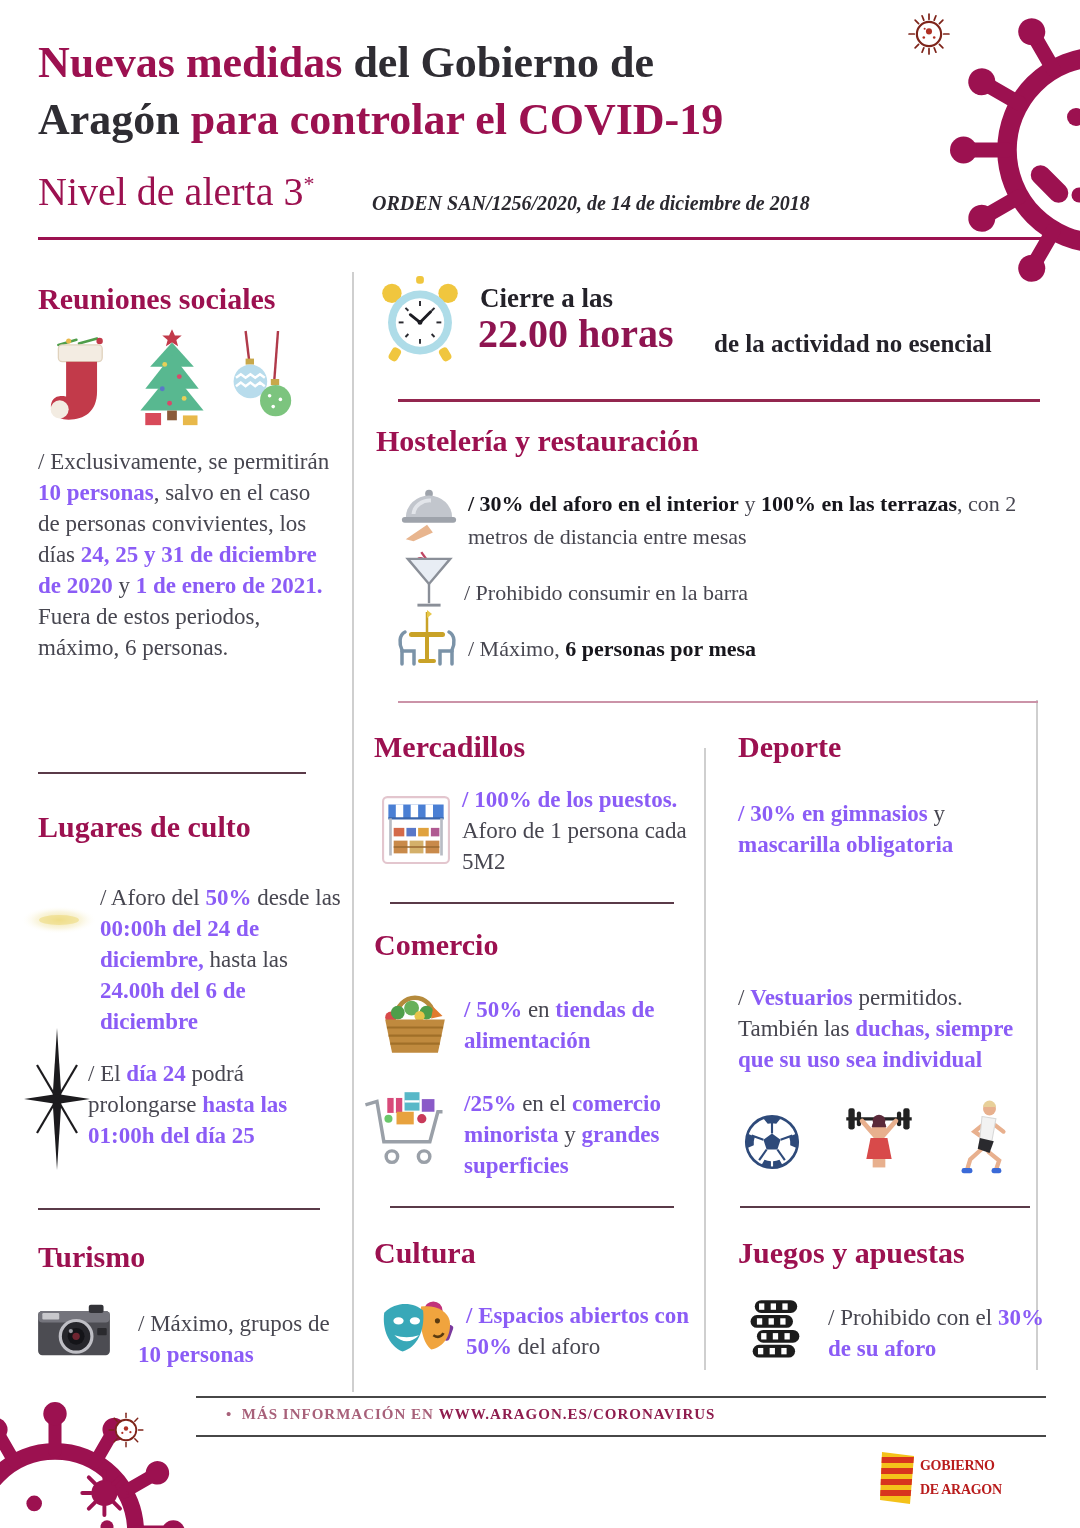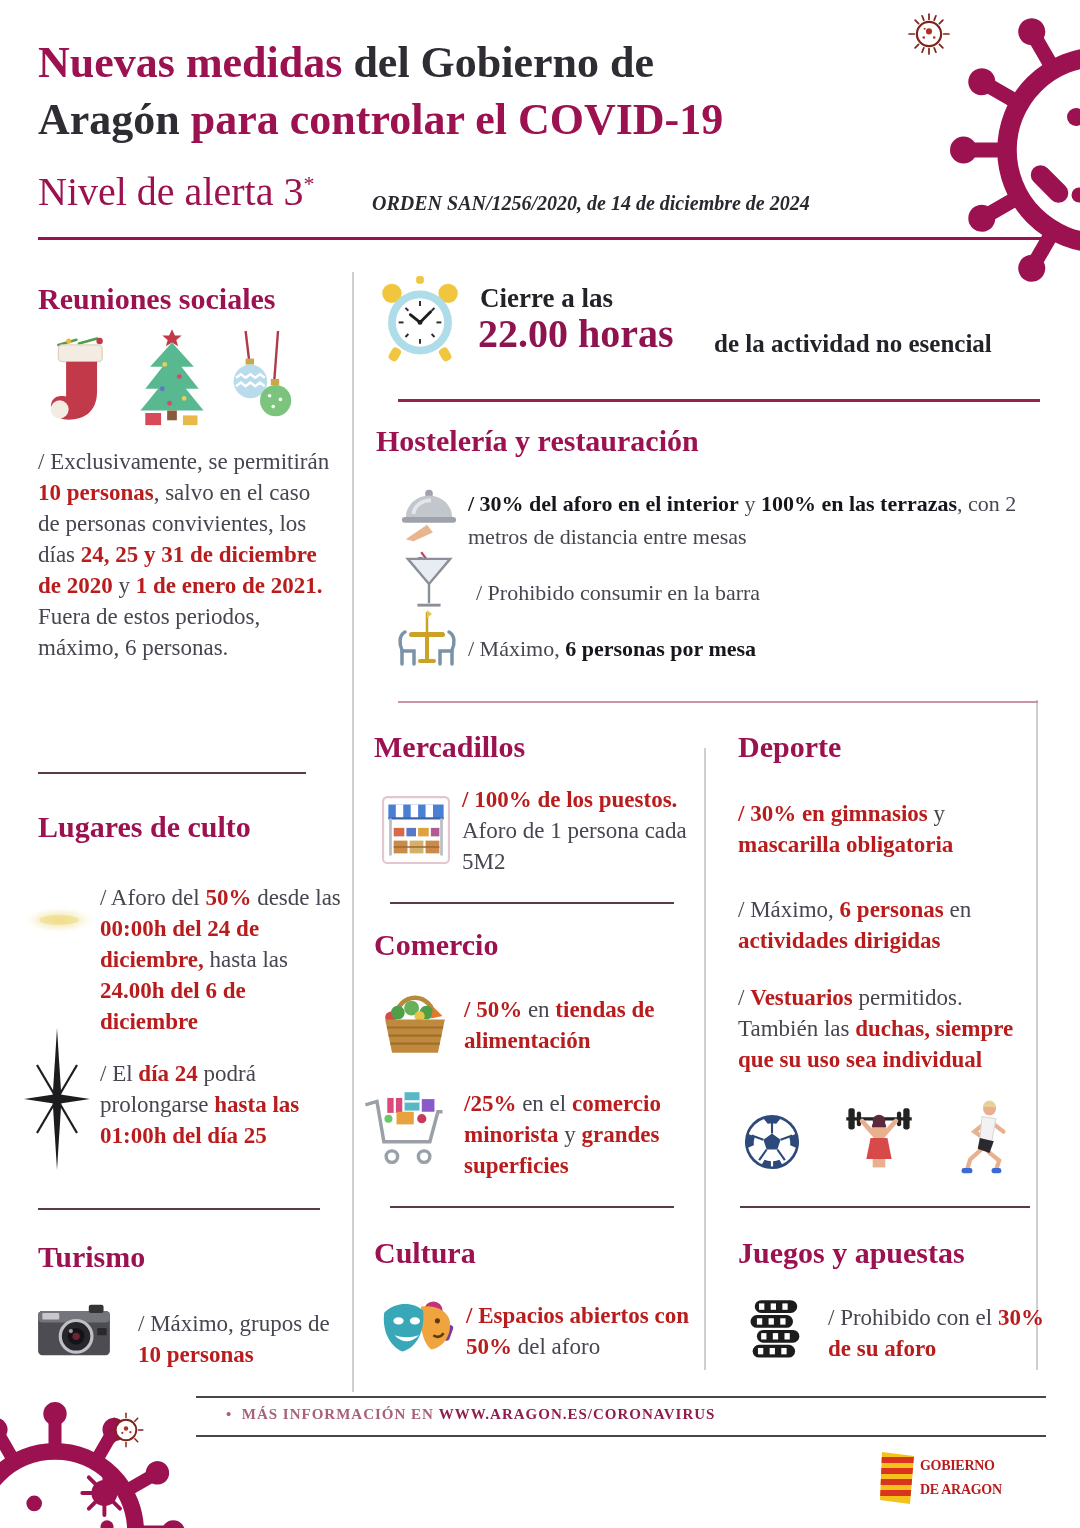--- a/index.html
+++ b/index.html
@@ -3,21 +3,21 @@
 <meta charset="utf-8">
 <style>
   html,body{margin:0;padding:0;background:#fff;}
   .page{position:relative;width:1080px;height:1528px;background:#ffffff;overflow:hidden;
         font-family:Liberation Serif, serif;color:#3f3e43;}
   .abs{position:absolute;}
   
   .sec-h{font-size:30px;font-weight:800;color:#9c1150;letter-spacing:0;}
   
   .txt{font-size:23px;line-height:31px;color:#474650;font-weight:400;}
-  .txt .b{font-weight:800;color:#b91c1c;}
+  .txt .b{font-weight:800;color:#8b5cf6;}
   .txt-big{font-size:22px;line-height:33px;color:#474650;}
   .txt-big .b{font-weight:800;color:#17161c;text-align:center;}
   
   .title{font-size:44px;line-height:57px;font-weight:600;color:#2f2d33;}
   .title .accent{color:#9c1150;font-weight:800;}
   .alert{font-size:40px;font-weight:400;color:#9c1150;}
   .alert sup{font-size:22px;}
   .order{font-size:20px;font-style:italic;font-weight:700;color:#2b2930;}
   
   .rule{height:3px;background:#9c1150;}
@@ -104,21 +104,21 @@
     </g>
   </svg>
 
   <div class="abs title" style="left:38px;top:34px;width:880px">
     <span class="accent">Nuevas medidas</span><span> del Gobierno de</span><br>
     <span>Aragón </span><span class="accent">para controlar el COVID-19</span>
   </div>
   <div class="abs alert" style="left:38px;top:168px">
     <span>Nivel de alerta 3</span><sup>*</sup>
   </div>
-  <div class="abs order" style="left:372px;top:192px">ORDEN SAN/1256/2020, de 14 de diciembre de 2024</div>
+  <div class="abs order" style="left:372px;top:192px">ORDEN SAN/1256/2020, de 14 de diciembre de 2018</div>
   <div class="abs rule" style="left:38px;top:237px;width:1008px"></div>
 
   <div class="abs vline" style="left:352px;top:272px;height:1120px"></div>
   <div class="abs vline" style="left:704px;top:748px;height:622px"></div>
   <div class="abs vline" style="left:1036px;top:700px;height:670px"></div>
 
   <div class="abs sec-h" style="left:38px;top:282px">Reuniones sociales</div>
 
   <svg class="abs" style="left:40px;top:332px" width="78" height="98" viewBox="0 0 60 76">
     <g stroke-linecap="round">
@@ -187,21 +187,21 @@
   <svg class="abs" style="left:24px;top:1028px" width="66" height="142" viewBox="0 0 66 142">
     <g fill="#1c1b1e">
       <polygon points="33,0 37.5,71 33,142 28.5,71"></polygon>
       <polygon points="0,71 33,66 66,71 33,76"></polygon>
     </g>
     <g stroke="#1c1b1e" stroke-width="2.2">
       <line x1="13" y1="37" x2="53" y2="105"></line>
       <line x1="53" y1="37" x2="13" y2="105"></line>
     </g>
   </svg>
-  <p class="abs txt" style="left:100px;top:1058px;width:244px;margin:0"><span>/ El </span><span class="b">día 24</span><span> podrá prolongarse </span><span class="b">hasta las 01:00h del día 25</span></p>
+  <p class="abs txt" style="left:88px;top:1058px;width:244px;margin:0"><span>/ El </span><span class="b">día 24</span><span> podrá prolongarse </span><span class="b">hasta las 01:00h del día 25</span></p>
 
   <div class="abs div-s" style="left:38px;top:1208px;width:282px"></div>
 
   <div class="abs sec-h" style="left:38px;top:1240px">Turismo</div>
 
   <svg class="abs" style="left:36px;top:1300px" width="76" height="60" viewBox="0 0 72 56">
     <rect x="2" y="10" width="68" height="42" rx="4" fill="#4c4c52"></rect>
     <rect x="2" y="10" width="68" height="11" rx="4" fill="#74747c"></rect>
     <rect x="6" y="12" width="16" height="6" rx="1" fill="#c8c8cc"></rect>
     <rect x="50" y="4" width="14" height="8" rx="2" fill="#333338"></rect>
@@ -255,21 +255,21 @@
   </svg>
   <p class="abs txt-big" style="left:468px;top:487px;width:578px;margin:0"><span class="b">/ 30% del aforo en el interior</span><span> y </span><span class="b">100% en las terrazas</span><span>, con 2 metros de distancia entre mesas</span></p>
 
   <svg class="abs" style="left:402px;top:550px" width="54" height="64" viewBox="0 0 56 64">
     <line x1="20" y1="1" x2="30" y2="15" stroke="#c04563" stroke-width="2.5"></line>
     <circle cx="19" cy="11" r="5" fill="#c04563"></circle>
     <polygon points="6,8 50,8 28,34" fill="#e8edf4" stroke="#8a8f98" stroke-width="2.5"></polygon>
     <line x1="28" y1="34" x2="28" y2="54" stroke="#8a8f98" stroke-width="2.5"></line>
     <line x1="16" y1="56" x2="40" y2="56" stroke="#8a8f98" stroke-width="3"></line>
   </svg>
-  <p class="abs txt-big" style="left:476px;top:576px;width:578px;margin:0"><span>/ Prohibido consumir en la barra</span></p>
+  <p class="abs txt-big" style="left:464px;top:576px;width:578px;margin:0"><span>/ Prohibido consumir en la barra</span></p>
 
   <svg class="abs" style="left:392px;top:608px" width="70" height="64" viewBox="0 0 70 64">
     <line x1="35" y1="4" x2="35" y2="24" stroke="#c9a227" stroke-width="2.5"></line>
     <polygon points="35,2 40,6 35,10" fill="#e8c84a"></polygon>
     <rect x="17" y="24" width="36" height="5" rx="2.5" fill="#c9a227"></rect>
     <rect x="33" y="29" width="4" height="22" fill="#c9a227"></rect>
     <rect x="26" y="51" width="18" height="4" rx="2" fill="#c9a227"></rect>
     <g stroke="#7b93a8" stroke-width="3.5" fill="none" stroke-linecap="round">
       <path d="M13,24 C7,27 7,36 10,42 L10,56"></path>
       <path d="M10,43 L22,43 L22,56"></path>
@@ -358,21 +358,20 @@
     <path d="M56,38 q6,4 10,-2" stroke="#5a3a10" stroke-width="2.5" fill="none"></path>
     <path d="M8,16 C20,4 38,6 46,14 C48,34 40,50 26,54 C12,48 6,32 8,16 Z" fill="#38a8b8"></path>
     <ellipse cx="22" cy="24" rx="5" ry="3.5" fill="#ffffff"></ellipse>
     <ellipse cx="38" cy="24" rx="5" ry="3.5" fill="#ffffff"></ellipse>
     <path d="M18,38 q12,12 24,0 q-12,4 -24,0 Z" fill="#ffffff"></path>
   </svg>
   <p class="abs txt" style="left:466px;top:1300px;width:238px;margin:0"><span class="b">/ Espacios abiertos con 50%</span><span> del aforo</span></p>
 
   <div class="abs sec-h" style="left:738px;top:730px">Deporte</div>
   <p class="abs txt" style="left:738px;top:798px;width:292px;margin:0"><span class="b">/ 30% en gimnasios</span><span> y </span><span class="b">mascarilla obligatoria</span></p>
-  <p class="abs txt" style="left:738px;top:894px;width:292px;margin:0"><span>/ Máximo, </span><span class="b">6 personas</span><span> en </span><span class="b">actividades dirigidas</span></p>
   <p class="abs txt" style="left:738px;top:982px;width:296px;margin:0"><span>/ </span><span class="b">Vestuarios</span><span> permitidos. También las </span><span class="b">duchas, siempre que su uso sea individual</span></p>
 
   <svg class="abs" style="left:742px;top:1112px" width="60" height="60" viewBox="0 0 56 56">
     <circle cx="28" cy="28" r="24" fill="#ffffff" stroke="#2e4a7a" stroke-width="2.5"></circle>
     <polygon points="28,20 36,26 33,35 23,35 20,26" fill="#2e4a7a"></polygon>
     <g stroke="#2e4a7a" stroke-width="2">
       <line x1="28" y1="20" x2="28" y2="8"></line>
         <line x1="36" y1="26" x2="47" y2="22"></line>
       <line x1="33" y1="35" x2="40" y2="45"></line>
         <line x1="23" y1="35" x2="16" y2="45"></line>

